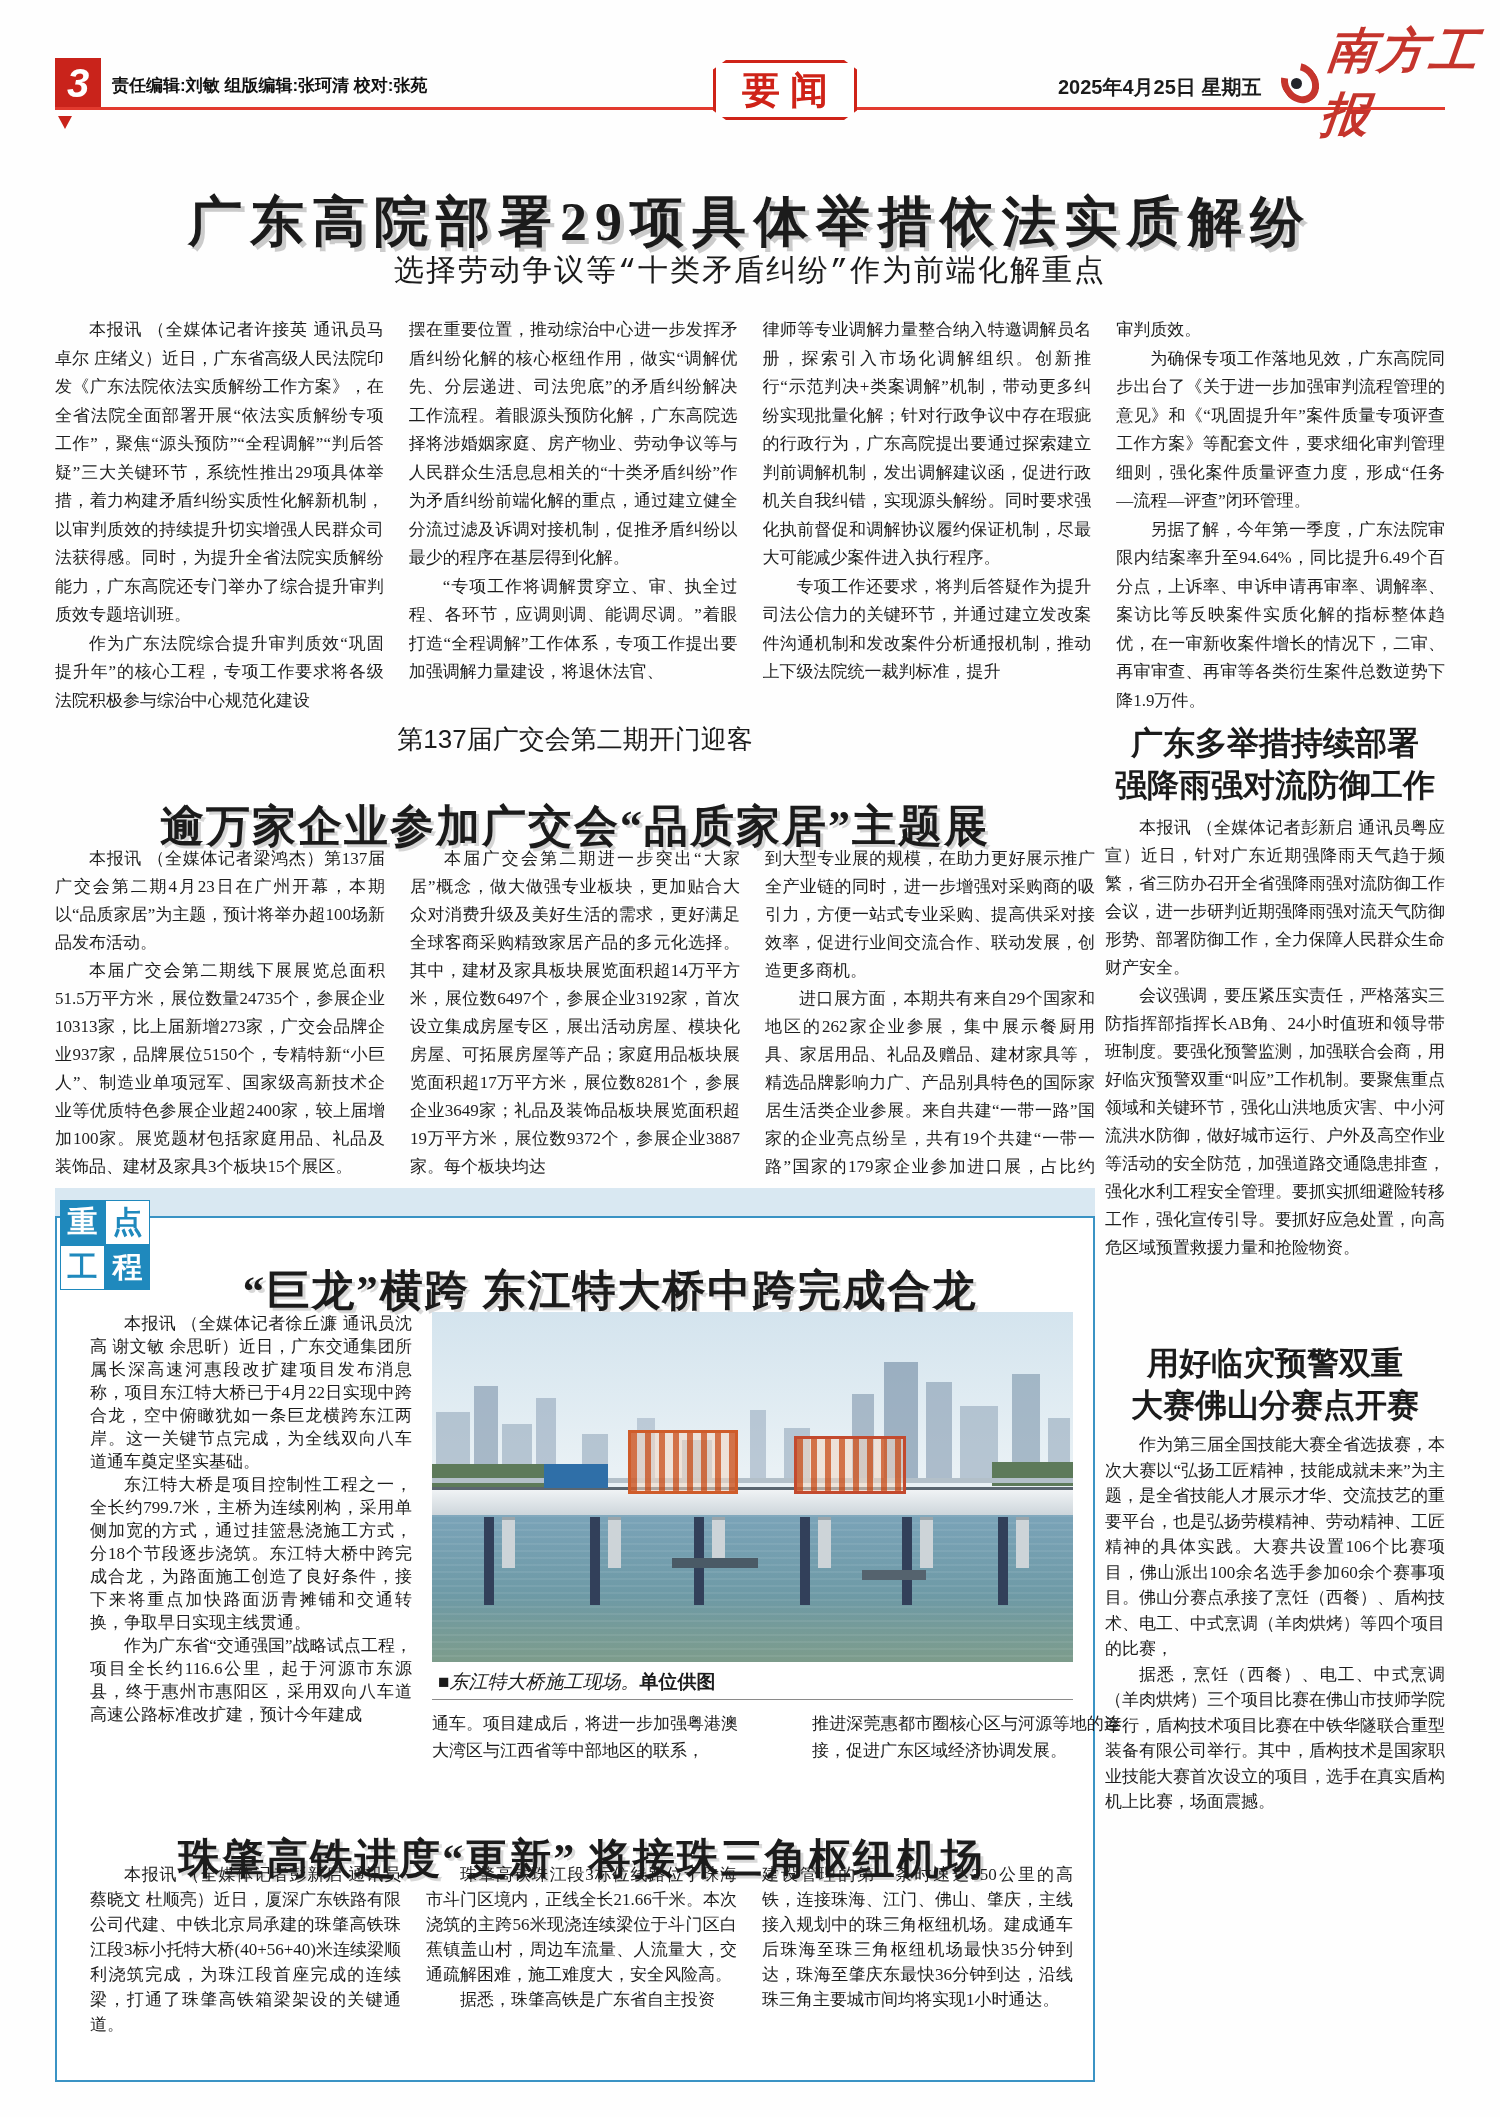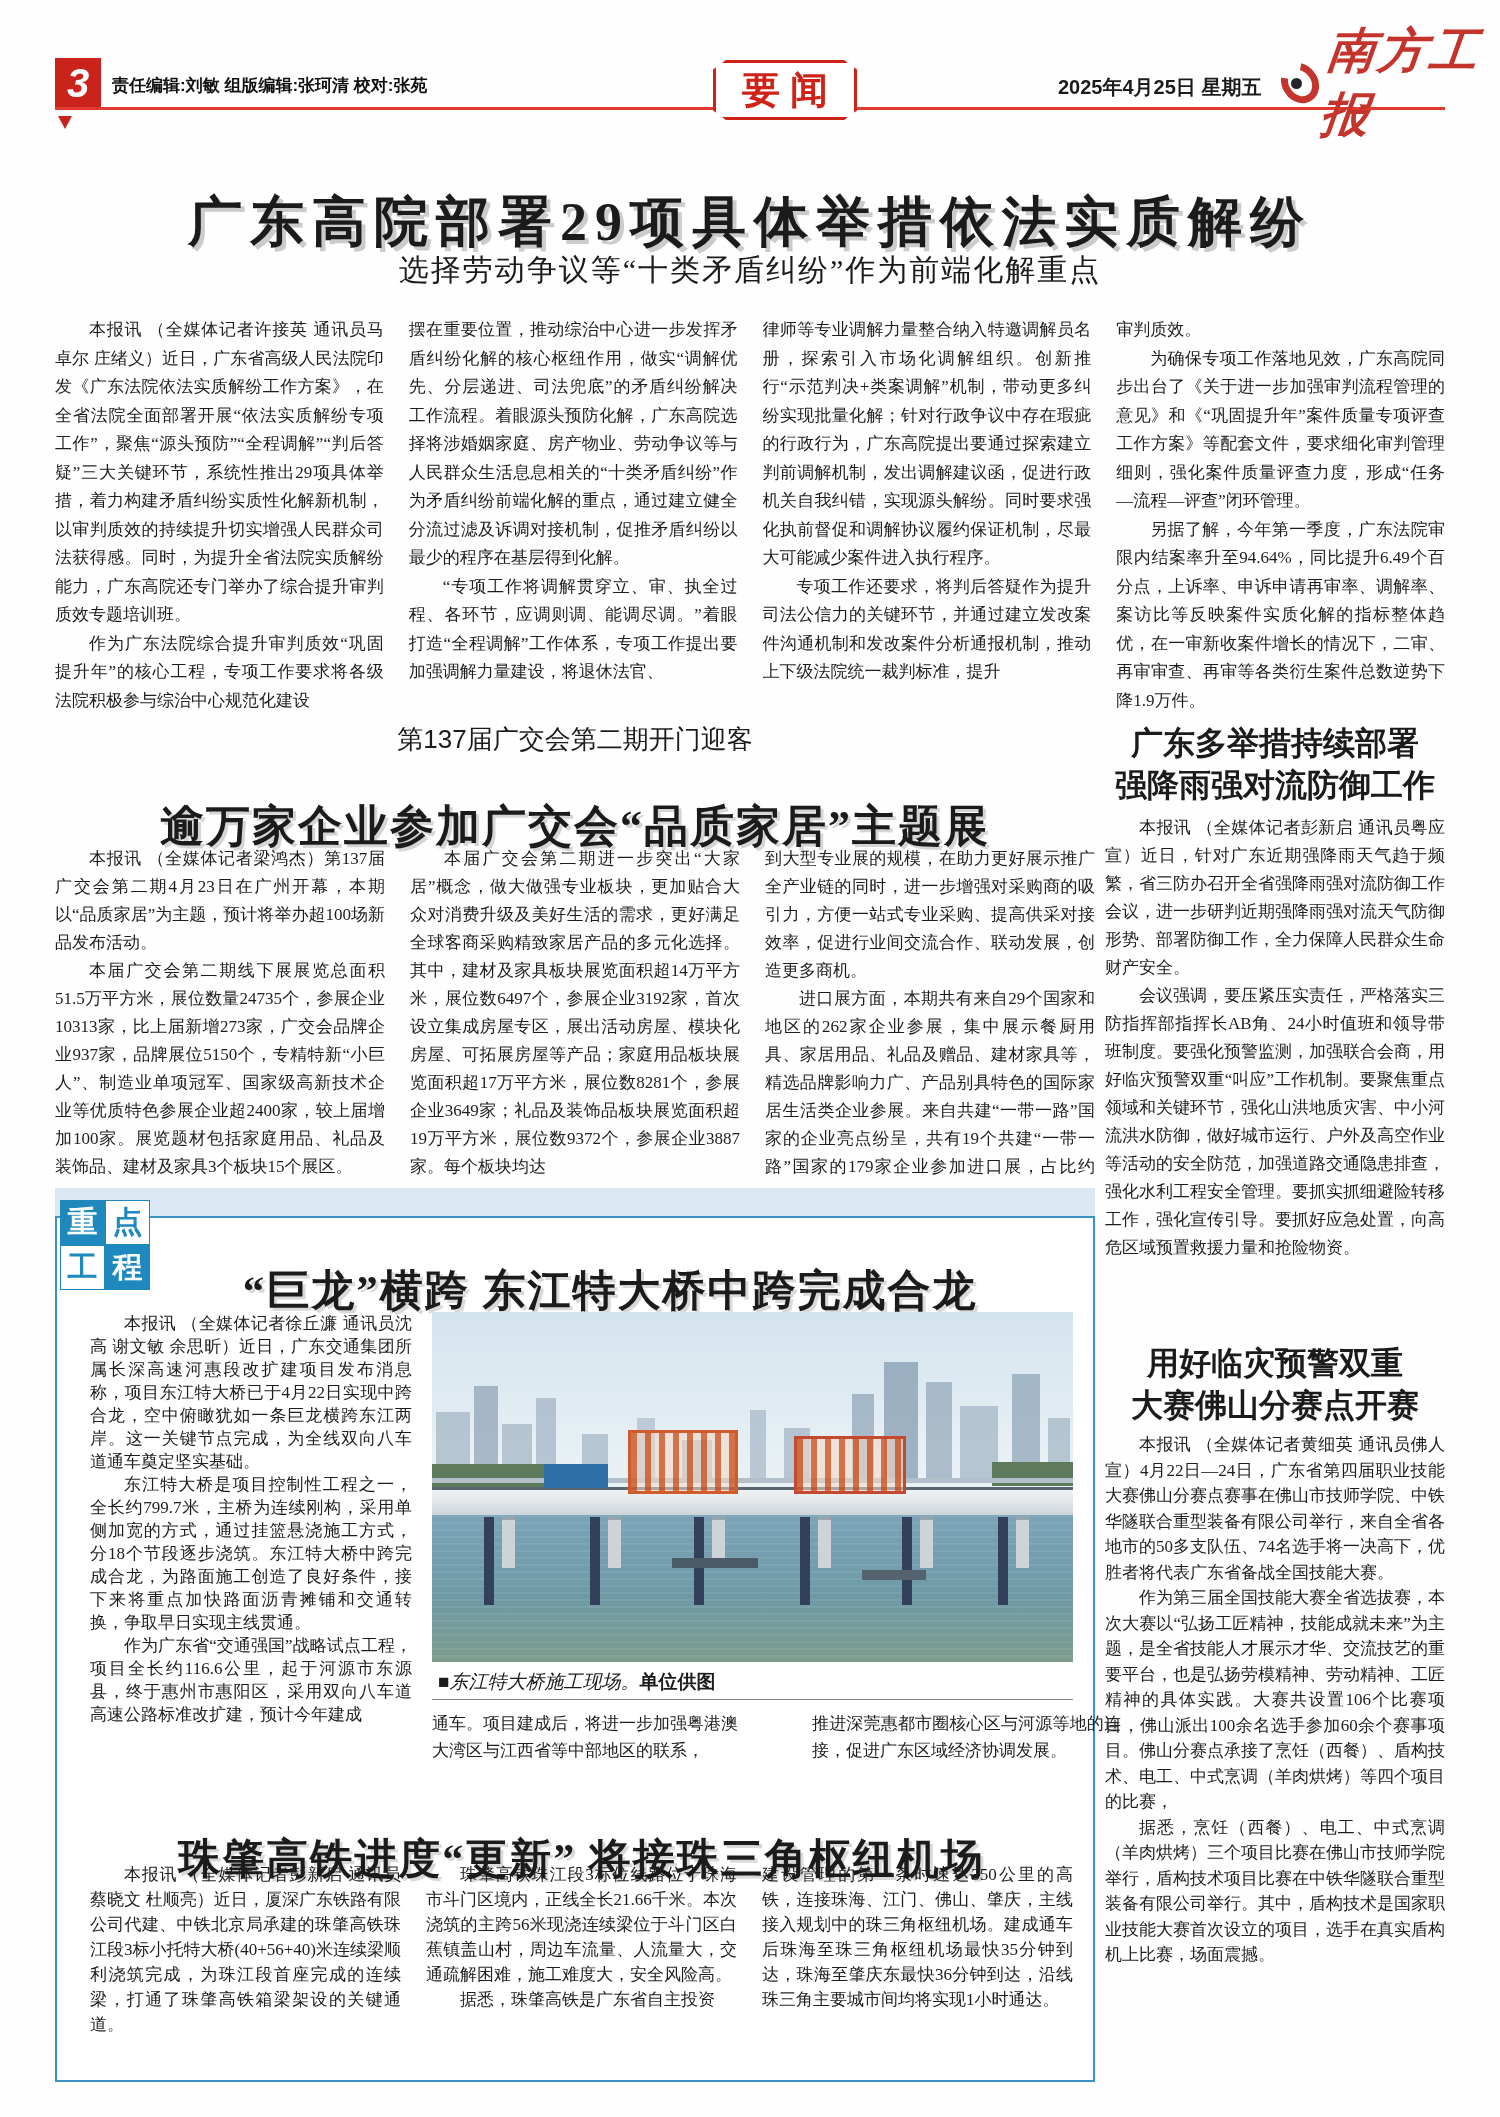--- a/index.html
+++ b/index.html
@@ -25,21 +25,21 @@
   .logo-eye{position:relative;display:inline-block;width:42px;height:42px;margin-right:6px;}
   .logo-eye .ring{position:absolute;inset:0;border:7px solid #c5342c;border-radius:50%;
     border-top-color:transparent;transform:rotate(-35deg);}
   .logo-eye .pupil{position:absolute;left:9px;top:16px;width:11px;height:11px;background:#23242a;border-radius:50%;}
   .masthead .word{color:#c5342c;font-size:48px;font-weight:700;font-style:italic;
     letter-spacing:3px;transform:skewX(-6deg);}
   .redline{left:55px;top:107px;width:1390px;height:3px;background:#e23a2e;z-index:1;}
   
   .h1-main{left:55px;top:150px;width:1390px;text-align:center;font-size:54px;font-weight:900;
     letter-spacing:8px;text-shadow:4px 4px 0 rgba(110,110,110,.35);white-space:nowrap;}
-  .h1-sub{left:55px;top:250px;width:1390px;text-align:center;font-size:30px;letter-spacing:2px;font-weight:400;}
+  .h1-sub{left:55px;top:250px;width:1390px;text-align:center;font-size:30px;letter-spacing:2px;font-weight:400;font-family:Liberation Mono, monospace;}
   .kicker{left:55px;top:722px;width:1040px;text-align:center;font-size:26px;font-weight:500;}
   .h2-main{left:55px;top:760px;width:1040px;text-align:center;font-size:44px;font-weight:900;
     letter-spacing:2px;text-shadow:3px 3px 0 rgba(120,120,120,.3);white-space:nowrap;font-family:Liberation Serif, serif;}
   
   .cols{display:flex;gap:25px;}
   .col{flex:1;overflow:hidden;}
   .bt{font-size:17px;line-height:28.5px;text-align:justify;color:#1d1d1d;}
   .para{margin:0;text-indent:2em;}
   .para.noind{text-indent:0;}
   .lead{font-family:"Liberation Sans","DejaVu Sans",sans-serif;font-weight:400;}
@@ -158,21 +158,20 @@
 <div class="abs sb-body sbA-b bt">
     <p class="para"><b class="lead">本报讯 （全媒体记者彭新启 通讯员粤应宣）</b>近日，针对广东近期强降雨天气趋于频繁，省三防办召开全省强降雨强对流防御工作会议，进一步研判近期强降雨强对流天气防御形势、部署防御工作，全力保障人民群众生命财产安全。</p>
     <p class="para">会议强调，要压紧压实责任，严格落实三防指挥部指挥长AB角、24小时值班和领导带班制度。要强化预警监测，加强联合会商，用好临灾预警双重“叫应”工作机制。要聚焦重点领域和关键环节，强化山洪地质灾害、中小河流洪水防御，做好城市运行、户外及高空作业等活动的安全防范，加强道路交通隐患排查，强化水利工程安全管理。要抓实抓细避险转移工作，强化宣传引导。要抓好应急处置，向高危区域预置救援力量和抢险物资。</p>
   </div>
 
 <div class="abs sb-title sbB-t">
   <div>用好临灾预警双重</div>
   <div>大赛佛山分赛点开赛</div>
 </div>
 <div class="abs sb-body sbB-b bt">
-    <p class="para"><b class="lead">本报讯 （全媒体记者黄细英 通讯员佛人宣）</b>4月22日—24日，广东省第四届职业技能大赛佛山分赛点赛事在佛山市技师学院、中铁华隧联合重型装备有限公司举行，来自全省各地市的50多支队伍、74名选手将一决高下，优胜者将代表广东省备战全国技能大赛。</p>
     <p class="para">作为第三届全国技能大赛全省选拔赛，本次大赛以“弘扬工匠精神，技能成就未来”为主题，是全省技能人才展示才华、交流技艺的重要平台，也是弘扬劳模精神、劳动精神、工匠精神的具体实践。大赛共设置106个比赛项目，佛山派出100余名选手参加60余个赛事项目。佛山分赛点承接了烹饪（西餐）、盾构技术、电工、中式烹调（羊肉烘烤）等四个项目的比赛，</p>
     <p class="para">据悉，烹饪（西餐）、电工、中式烹调（羊肉烘烤）三个项目比赛在佛山市技师学院举行，盾构技术项目比赛在中铁华隧联合重型装备有限公司举行。其中，盾构技术是国家职业技能大赛首次设立的项目，选手在真实盾构机上比赛，场面震撼。</p>
   </div>
 
 <div class="abs blue-band"></div>
 <div class="abs fbox"></div>
 <div class="abs ftag">
   <span class="cell on">重</span>
   <span class="cell off">点</span>
   <span class="cell off">工</span>

